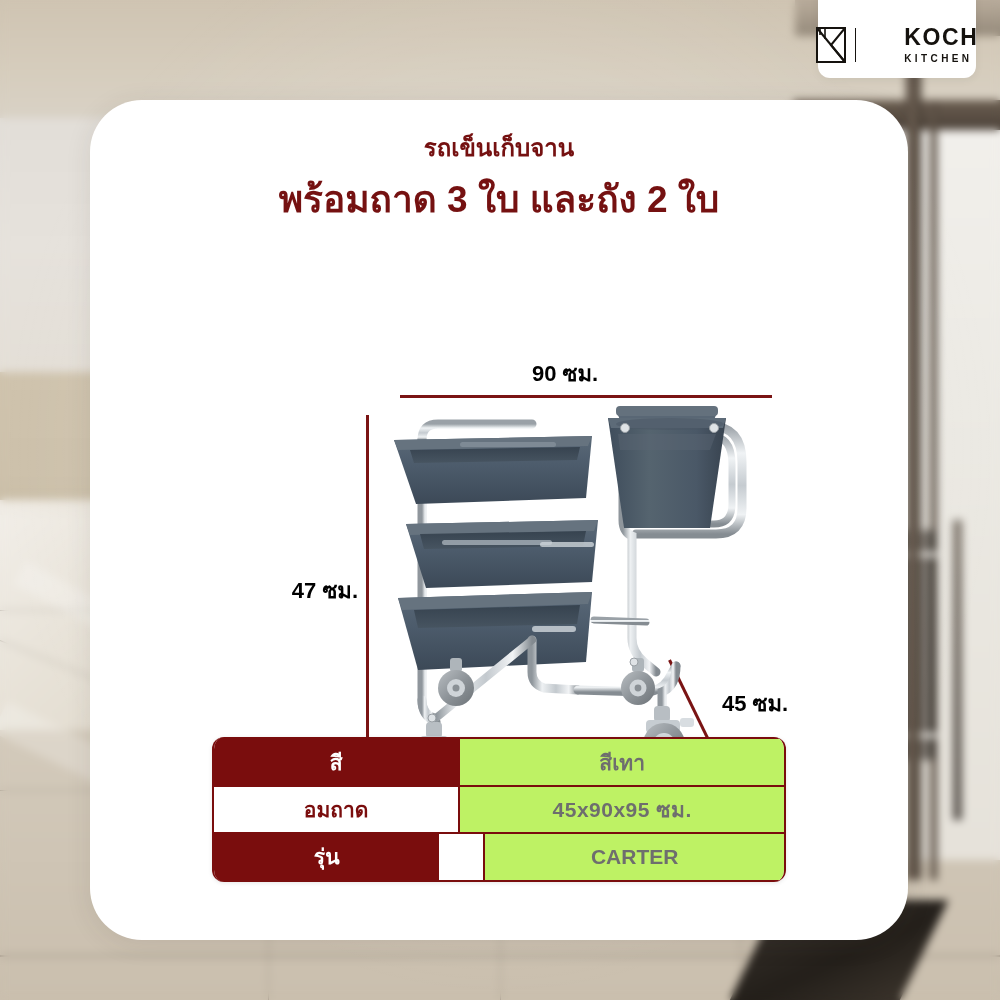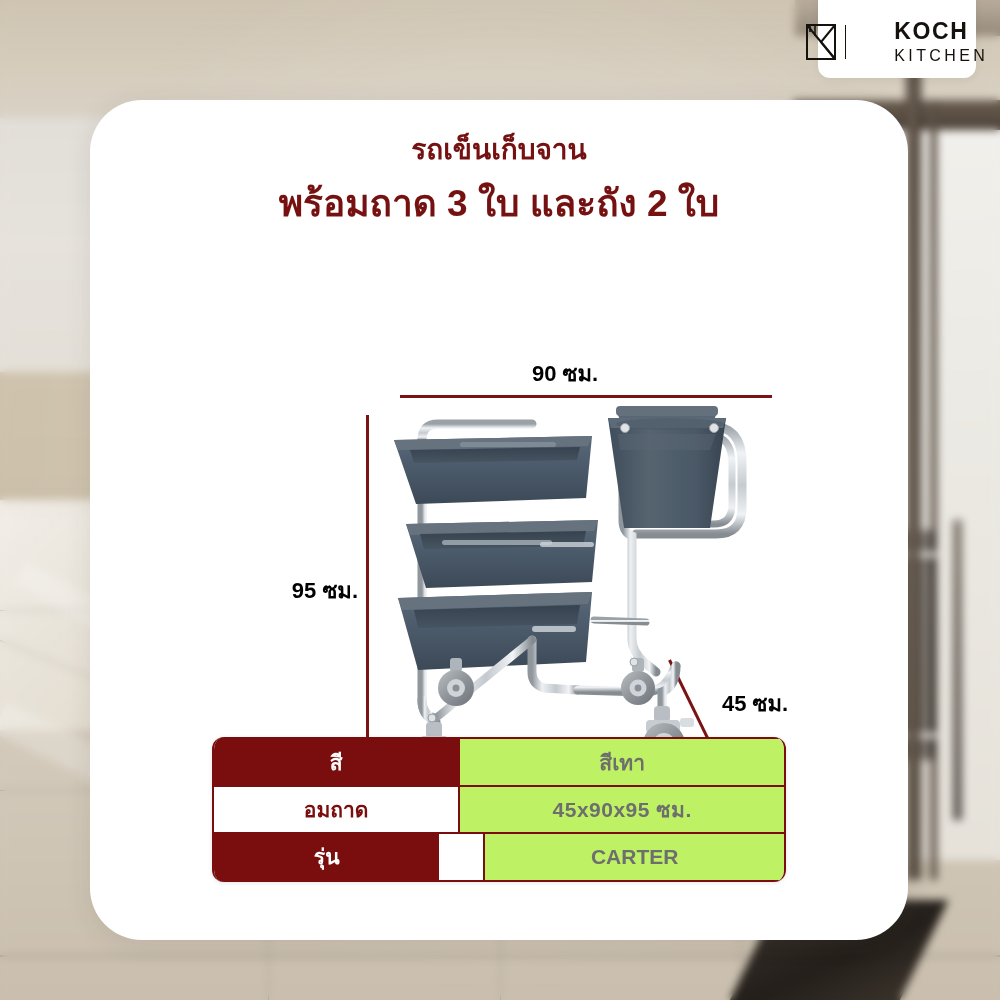--- a/index.html
+++ b/index.html
@@ -109,31 +109,31 @@
     box-shadow:0 2px 10px rgba(0,0,0,.06);
   }
   .logo-inner { display:flex; align-items:center; gap:9px; }
   .logo-mark { width:30px; height:36px; }
   .logo-div { width:1.6px; height:34px; background:#16130f; }
   .logo-words { display:flex; flex-direction:column; line-height:1;margin-left:39px; }
   .logo-koch {
     font-size:23px; font-weight:700; letter-spacing:1.6px; color:#15120e;
   }
   .logo-kitchen {
-    font-size:16px; font-weight:400; letter-spacing:3.4px; color:#15120e;
+    font-size:10px; font-weight:700; letter-spacing:3.4px; color:#15120e;
     margin-top:5px;
   }
 
   
   #title {
     position:absolute; left:0; top:34px; width:818px;
     text-align:center; color:#751111;
     font-weight:700; line-height:1.16;
   }
-  #title .l1 { font-size:28px; display:block; }
+  #title .l1 { font-size:24px; display:block; }
   #title .l2 { font-size:37px; display:block; margin-top:17px; }
 
   
   .dim-label { position:absolute; color:#000000; font-size:22px; font-weight:700; }
   #dim-w-label { left:380px; top:256px; width:190px; text-align:center; }
   #dim-w-line {
     position:absolute; left:310px; top:295px; width:372px; height:3px;
     background:#7a1414;
   }
   #dim-h-label { left:168px; top:473px; width:100px; text-align:right; }
@@ -242,21 +242,21 @@
   <div id="card">
 
     <div id="title">
       <span class="l1">รถเข็นเก็บจาน</span>
       <span class="l2">พร้อมถาด 3 ใบ และถัง 2 ใบ</span>
     </div>
 
     <div class="dim-label" id="dim-w-label">90 ซม.</div>
     <div id="dim-w-line"></div>
 
-    <div class="dim-label" id="dim-h-label">95 ซม.</div>
+    <div class="dim-label" id="dim-h-label">47 ซม.</div>
     <div id="dim-h-line"></div>
 
     <div class="dim-label" id="dim-d-label">45 ซม.</div>
     <div id="dim-d-line"></div>
 
     <div id="product">
       <svg viewBox="0 0 420 400">
         <defs>
           <linearGradient id="steel" x1="0" y1="0" x2="1" y2="0">
             <stop offset="0" stop-color="#8f969c"></stop>

